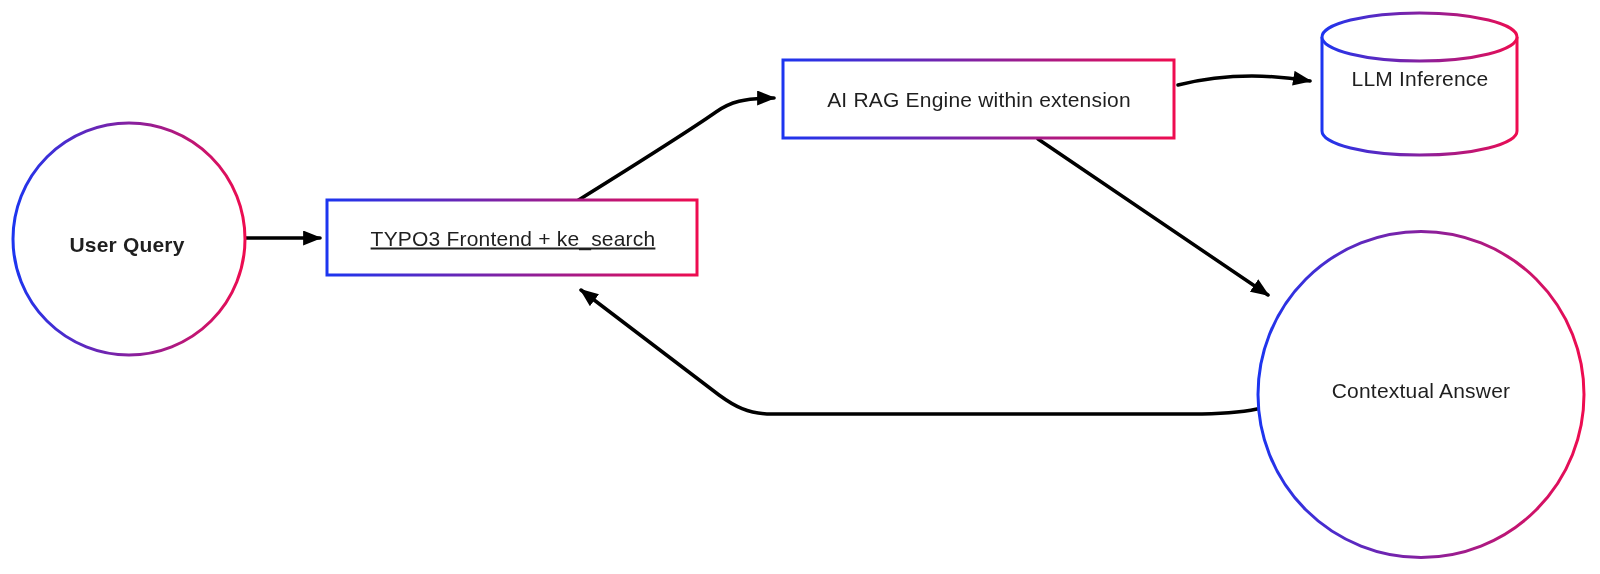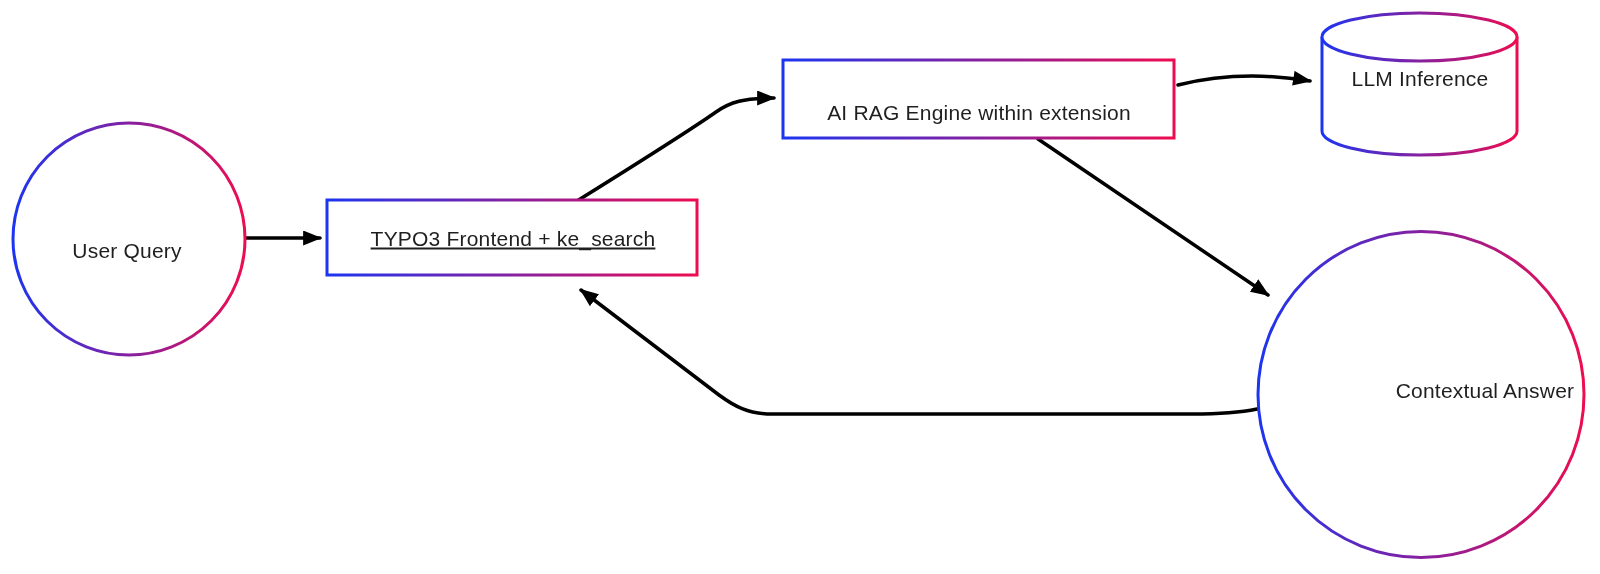--- a/index.html
+++ b/index.html
@@ -52,25 +52,25 @@
       <rect x="327" y="200" width="370" height="75"></rect>
       <rect x="783" y="60" width="391" height="78"></rect>
       <g>
         <path d="M1322,37 L1322,131 A97.5,24 0 0 0 1517,131 L1517,37"></path>
         <ellipse cx="1419.5" cy="37" rx="97.5" ry="24"></ellipse>
       </g>
       <circle cx="1421" cy="394.5" r="163"></circle>
     </g>
   </svg>
 
-  <div class="label" style="left:127px; top:250px;">User Query</div>
+  <div class="label" style="left:127px; top:244px;font-weight:bold;">User Query</div>
 
   <div class="label" style="left:513px; top:238px;text-decoration:underline;">TYPO3 Frontend + ke_search</div>
 
-  <div class="label" style="left:979px; top:99px;margin-top:13px;">AI RAG Engine within extension</div>
+  <div class="label" style="left:979px; top:99px;">AI RAG Engine within extension</div>
 
   <div class="label" style="left:1420px; top:78px;">LLM Inference</div>
 
-  <div class="label" style="left:1485px; top:390px;">
+  <div class="label" style="left:1421px; top:390px;">
     <div>Contextual Answer</div>
   </div>
 
 </div>
 
 </body></html>

